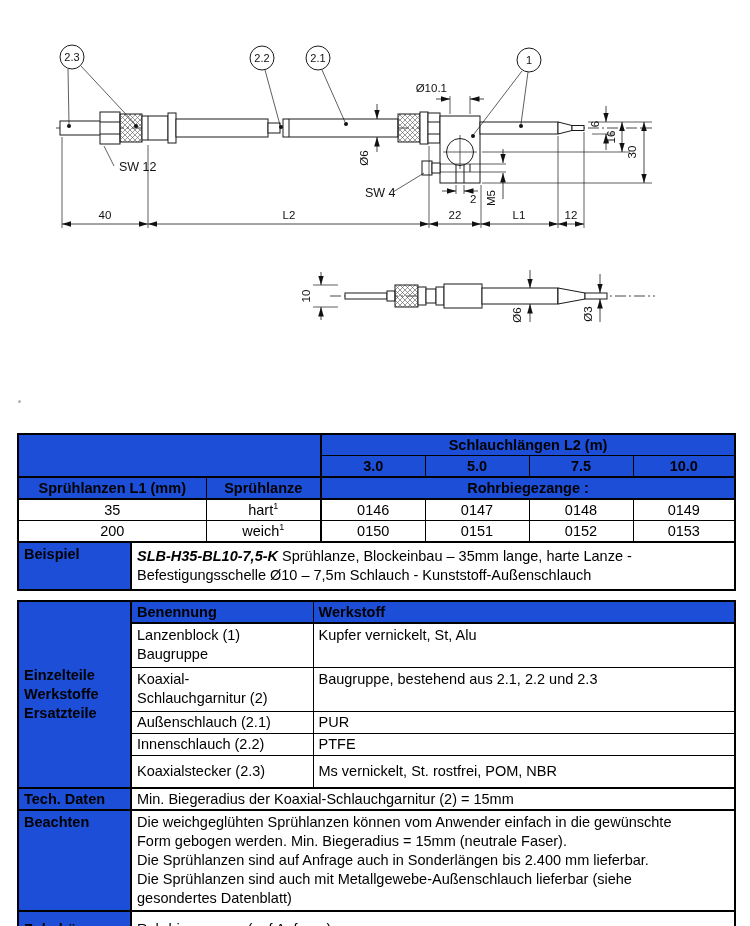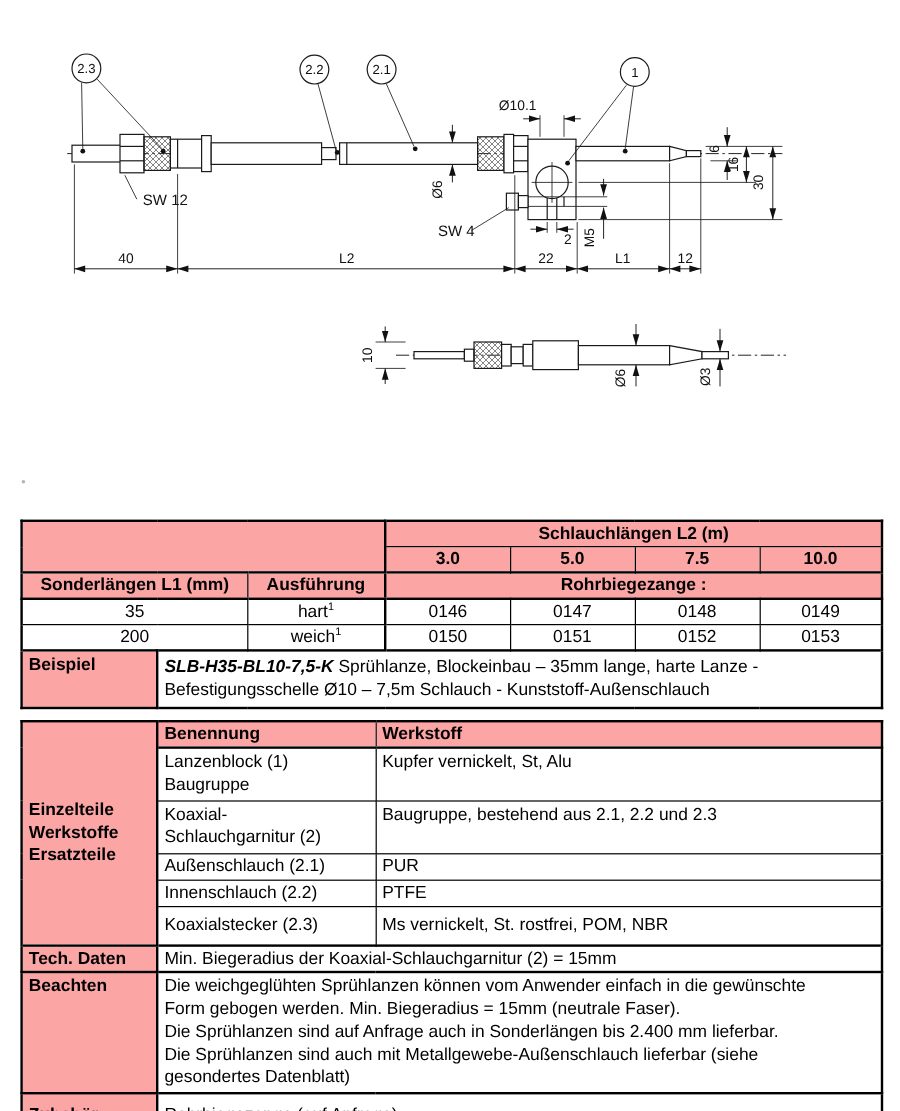--- a/index.html
+++ b/index.html
@@ -13,21 +13,21 @@
   .fw{stroke:#1a1a1a;stroke-width:1;fill:#ffffff;}
   .kn{stroke:#1a1a1a;stroke-width:1;fill:url(#knurl);}
   .cl{stroke:#1a1a1a;stroke-width:0.8;fill:none;stroke-dasharray:11 3 2 3;}
   .thin{stroke:#1a1a1a;stroke-width:0.7;fill:none;}
   .dim{stroke:#1a1a1a;stroke-width:0.8;fill:none;}
   .dot{fill:#111;}
 
   table{border-collapse:collapse;table-layout:fixed;font-size:14.5px;line-height:19px;}
   td{border:1px solid #000;padding:0 5px;overflow:hidden;vertical-align:middle;}
   .tbl{position:absolute;left:17px;width:717px;}
-  .hd{background:#fca5a5;font-weight:bold;}
+  .hd{background:#1d4ed8;font-weight:bold;}
   .ctr{text-align:center;}
   .bold{font-weight:bold;font-style:italic;}
   .pre{white-space:pre-line;}
   sup{font-size:9px;line-height:0;}
   
   .bt2{border-top:2px solid #000;} .bb2{border-bottom:2px solid #000;}
   .bl2{border-left:2px solid #000;} .br2{border-right:2px solid #000;}
   #table1{top:433px;}
   #table1 td{height:20px;}
   #table1 tr.beispiel td{height:42px;margin-left:19px;}
@@ -230,22 +230,22 @@
     <td class="hd bt2 bl2 br2" colspan="3" rowspan="2"></td>
     <td class="hd ctr bt2 br2" colspan="4">Schlauchlängen L2 (m)</td>
   </tr>
   <tr>
     <td class="hd ctr">3.0</td>
     <td class="hd ctr">5.0</td>
     <td class="hd ctr">7.5</td>
     <td class="hd ctr br2">10.0</td>
   </tr>
   <tr>
-    <td class="hd ctr bt2 bb2 bl2" colspan="2">Sonderlängen L1 (mm)</td>
-    <td class="hd ctr bt2 bb2">Ausführung</td>
+    <td class="hd ctr bt2 bb2 bl2" colspan="2">Sprühlanzen L1 (mm)</td>
+    <td class="hd ctr bt2 bb2">Sprühlanze</td>
     <td class="hd ctr bt2 bb2 bl2 br2" colspan="4">Rohrbiegezange :</td>
   </tr>
   <tr>
     <td class="ctr bl2" colspan="2">35</td>
     <td class="ctr"><span>hart</span><sup>1</sup></td>
     <td class="ctr bl2">0146</td>
     <td class="ctr">0147</td>
     <td class="ctr">0148</td>
     <td class="ctr br2">0149</td>
   </tr>

